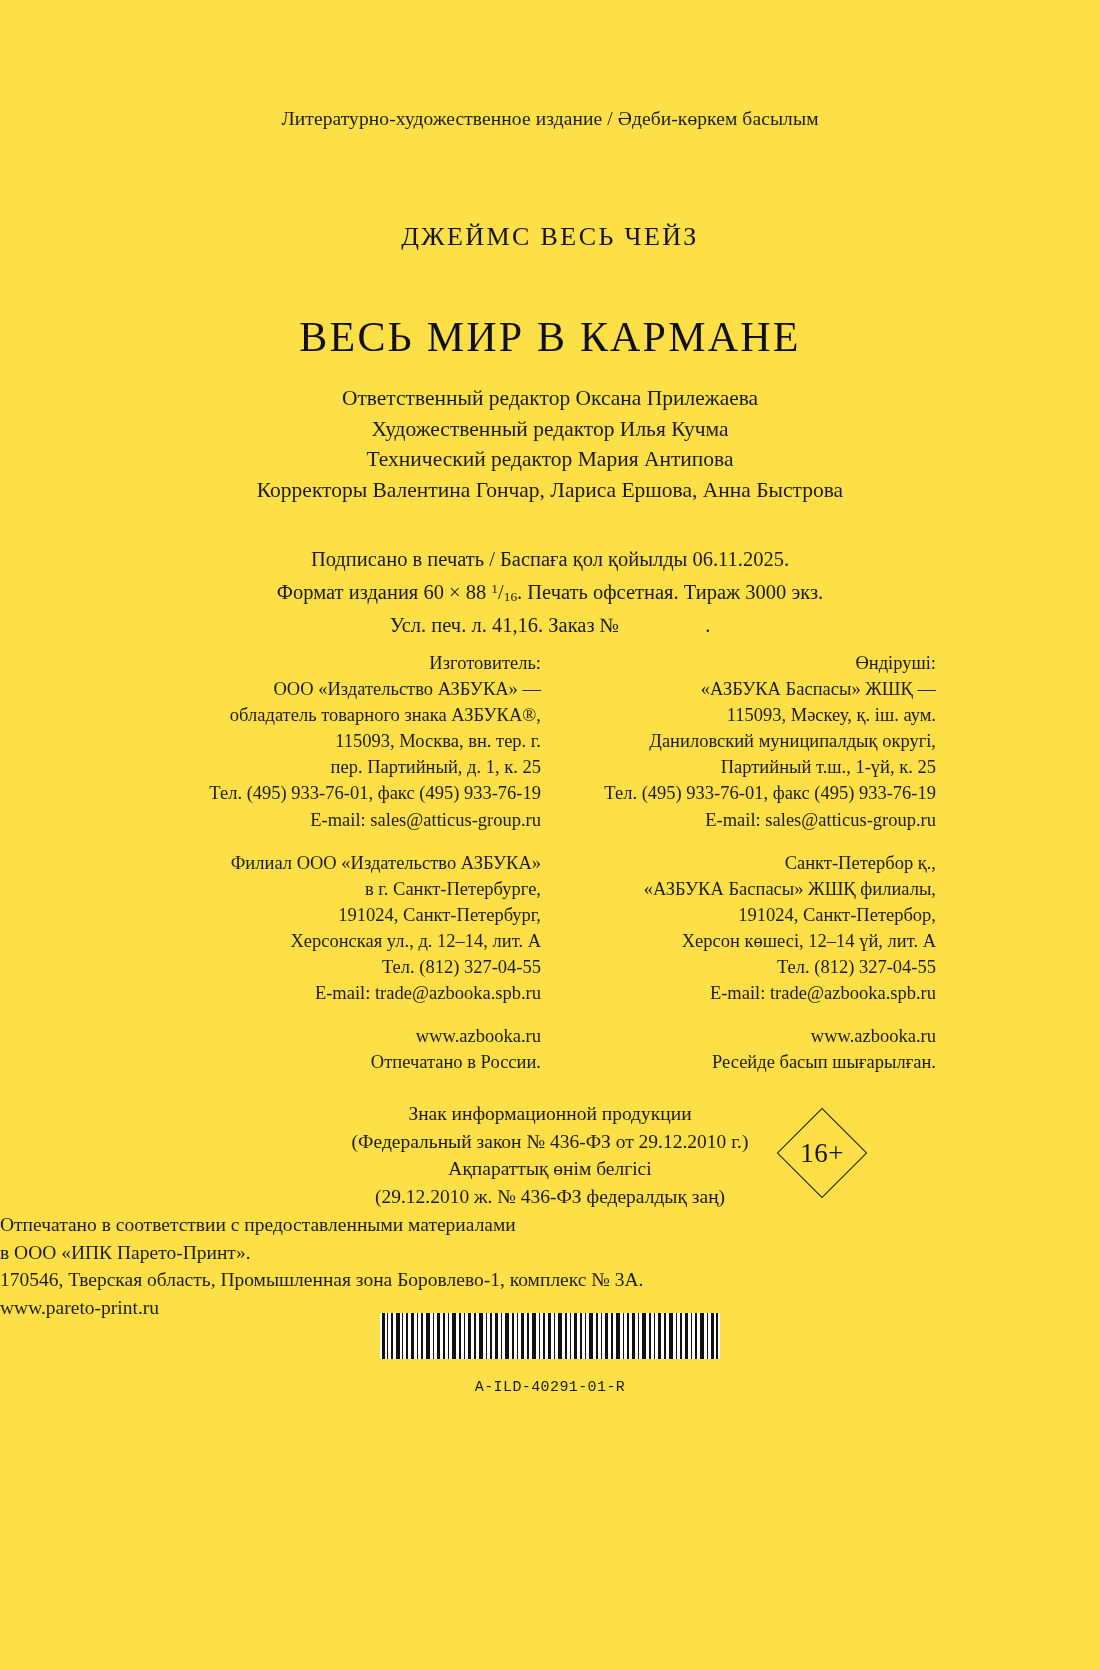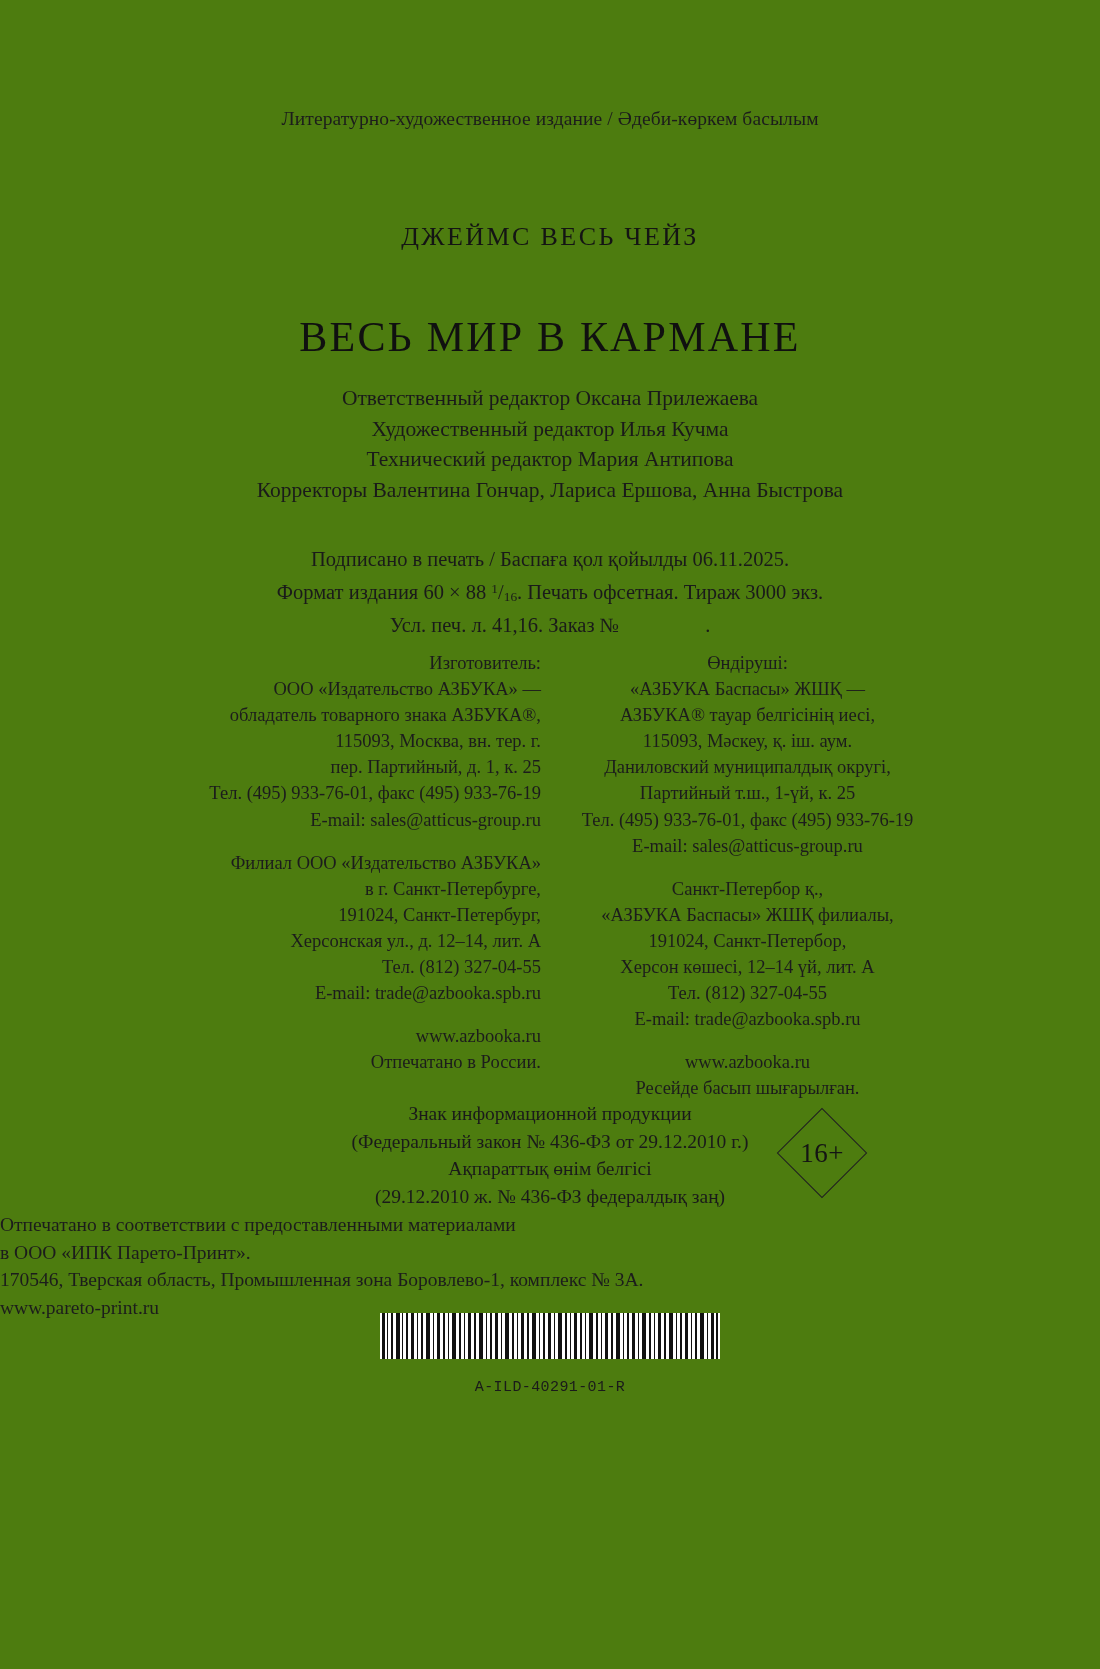--- a/index.html
+++ b/index.html
@@ -12,21 +12,21 @@
     color: #1a1a1a;
     position: relative;
     overflow: hidden;
   }
 
   .page {
     position: absolute;
     left: 0; top: 0;
     width: 1100px;
     height: 1669px;
-    background: #4d7c0f;
+    background: #fde047;
   }
 
   
   .edition-line {
     position: absolute;
     top: 108px;
     left: 0; right: 0;
     text-align: center;
     font-size: 19.5px;
     letter-spacing: 0.1px;
@@ -95,21 +95,21 @@
     line-height: 26.1px;
     color: #1c1c1c;
   }
   .pub-col.left {
     width: 386px;
     text-align: right;
     padding-right: 9px;
   }
   .pub-col.right {
     width: 386px;
-    text-align: center;
+    text-align: right;
     padding-left: 9px;
   }
   .pub-col p { margin: 0; white-space: nowrap; }
   .pub-col .gap { height: 17px; }
 
   
   .cert-note {
     position: absolute;
     top: 1044px;
     left: 0; right: 0;
@@ -230,21 +230,20 @@
       <p>Херсонская ул., д. 12–14, лит. А</p>
       <p>Тел. (812) 327-04-55</p>
       <p>E-mail: trade@azbooka.spb.ru</p>
       <div class="gap"></div>
       <p>www.azbooka.ru</p>
       <p>Отпечатано в России.</p>
     </div>
     <div class="pub-col right">
       <p>Өндіруші:</p>
       <p>«АЗБУКА Баспасы» ЖШҚ —</p>
-      <p>АЗБУКА® тауар белгісінің иесі,</p>
       <p>115093, Мәскеу, қ. іш. аум.</p>
       <p>Даниловский муниципалдық округі,</p>
       <p>Партийный т.ш., 1-үй, к. 25</p>
       <p>Тел. (495) 933-76-01, факс (495) 933-76-19</p>
       <p>E-mail: sales@atticus-group.ru</p>
       <div class="gap"></div>
       <p>Санкт-Петербор қ.,</p>
       <p>«АЗБУКА Баспасы» ЖШҚ филиалы,</p>
       <p>191024, Санкт-Петербор,</p>
       <p>Херсон көшесі, 12–14 үй, лит. А</p>

